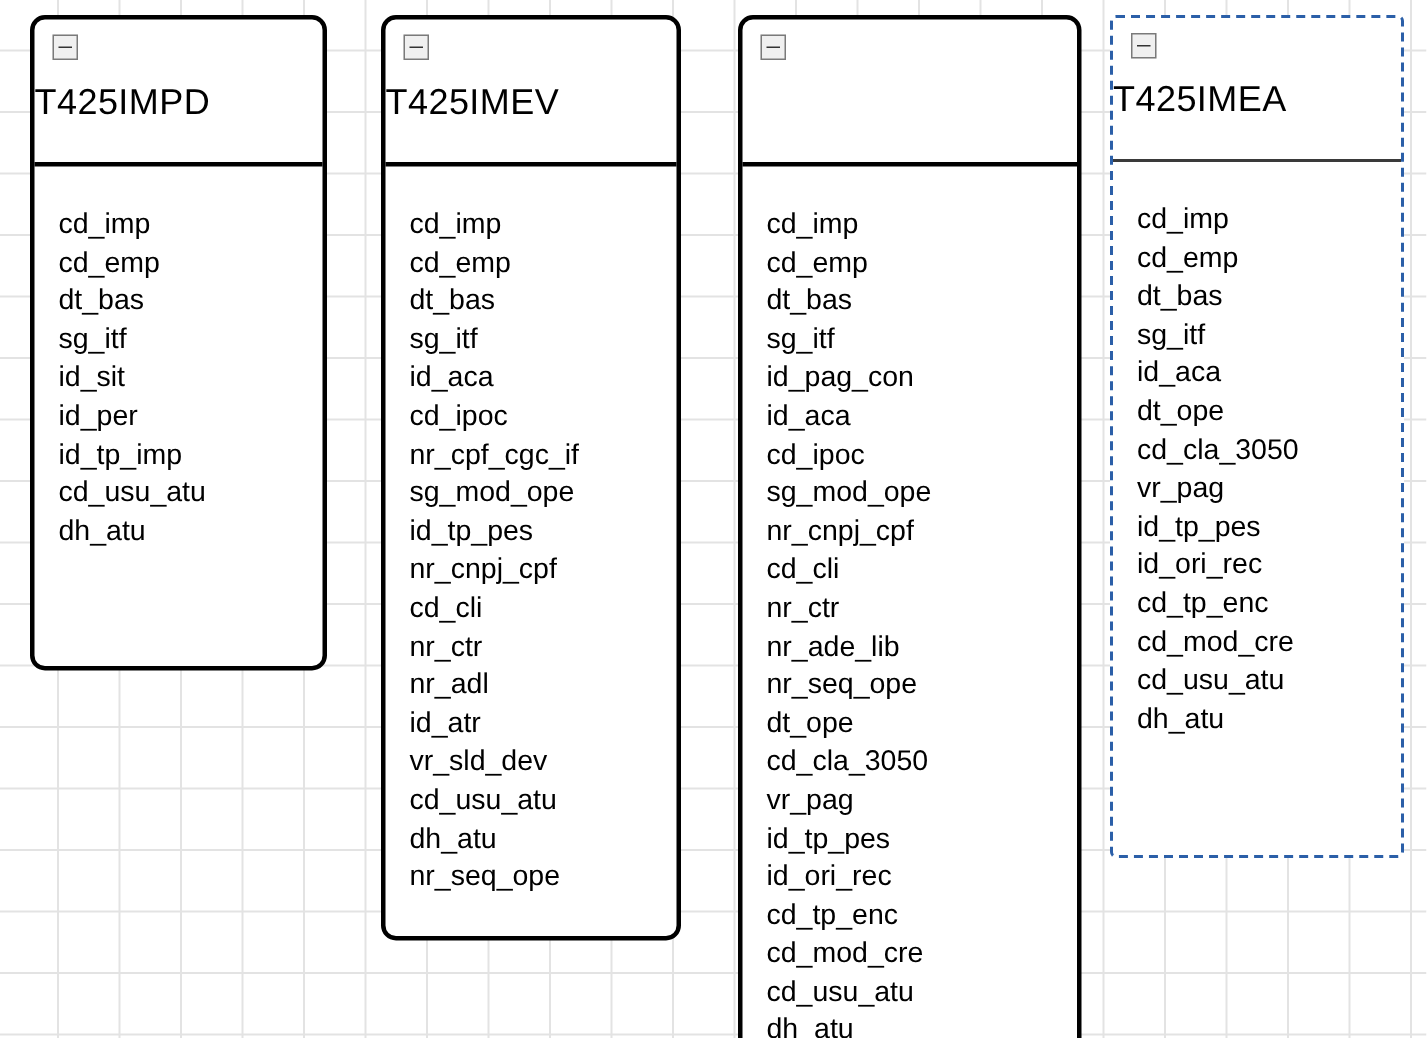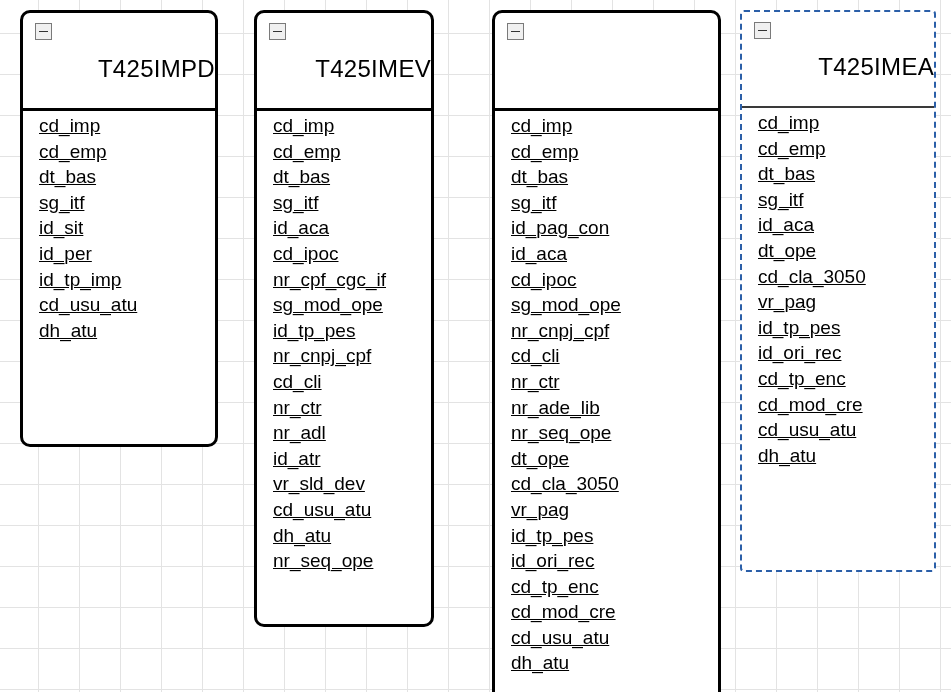--- a/index.html
+++ b/index.html
@@ -48,21 +48,21 @@
     border: 2px dashed #2b5fa8;
     border-radius: 4px;
   }
   .entity-header {
     position: relative;
     height: 98px;
     box-sizing: border-box;
     border-bottom: 3px solid #000000;
     display: flex;
     align-items: center;
-    justify-content: flex-end;
+    justify-content: flex-start;
   }
   .entity.selected .entity-header {
     border-bottom: 2px solid #3a3a3a;
     height: 96px;
   }
   .entity-title {
     font-size: 24px;
     color: #000000;
     text-align: center;
     letter-spacing: 0.3px;
@@ -81,23 +81,22 @@
   .collapse-box::after {
     content: "";
     position: absolute;
     left: 3px;
     top: 7px;
     width: 9px;
     height: 1px;
     background: #333333;
   }
   .attr-list {
-    padding: 2px 0 10px 16px;
-    box-sizing: border-box;
-    text-decoration: underline;
+    padding: 26px 0 10px 16px;
+    box-sizing: border-box;
   }
   .attr {
     font-size: 19px;
     line-height: 25.6px;
     color: #000000;
     white-space: nowrap;
   }
 </style>
 </head>
 <body>
@@ -117,21 +116,21 @@
       <div class="attr">dt_bas</div>
       <div class="attr">sg_itf</div>
       <div class="attr">id_sit</div>
       <div class="attr">id_per</div>
       <div class="attr">id_tp_imp</div>
       <div class="attr">cd_usu_atu</div>
       <div class="attr">dh_atu</div>
     </div>
   </div>
 
-  <div class="entity" style="left:254px; top:10px; width:180px; height:617px;">
+  <div class="entity" style="left:254px; top:10px; width:200px; height:617px;">
     <div class="entity-header">
       <span class="collapse-box"></span>
       <span class="entity-title">T425IMEV</span>
     </div>
     <div class="attr-list">
       <div class="attr">cd_imp</div>
       <div class="attr">cd_emp</div>
       <div class="attr">dt_bas</div>
       <div class="attr">sg_itf</div>
       <div class="attr">id_aca</div>

